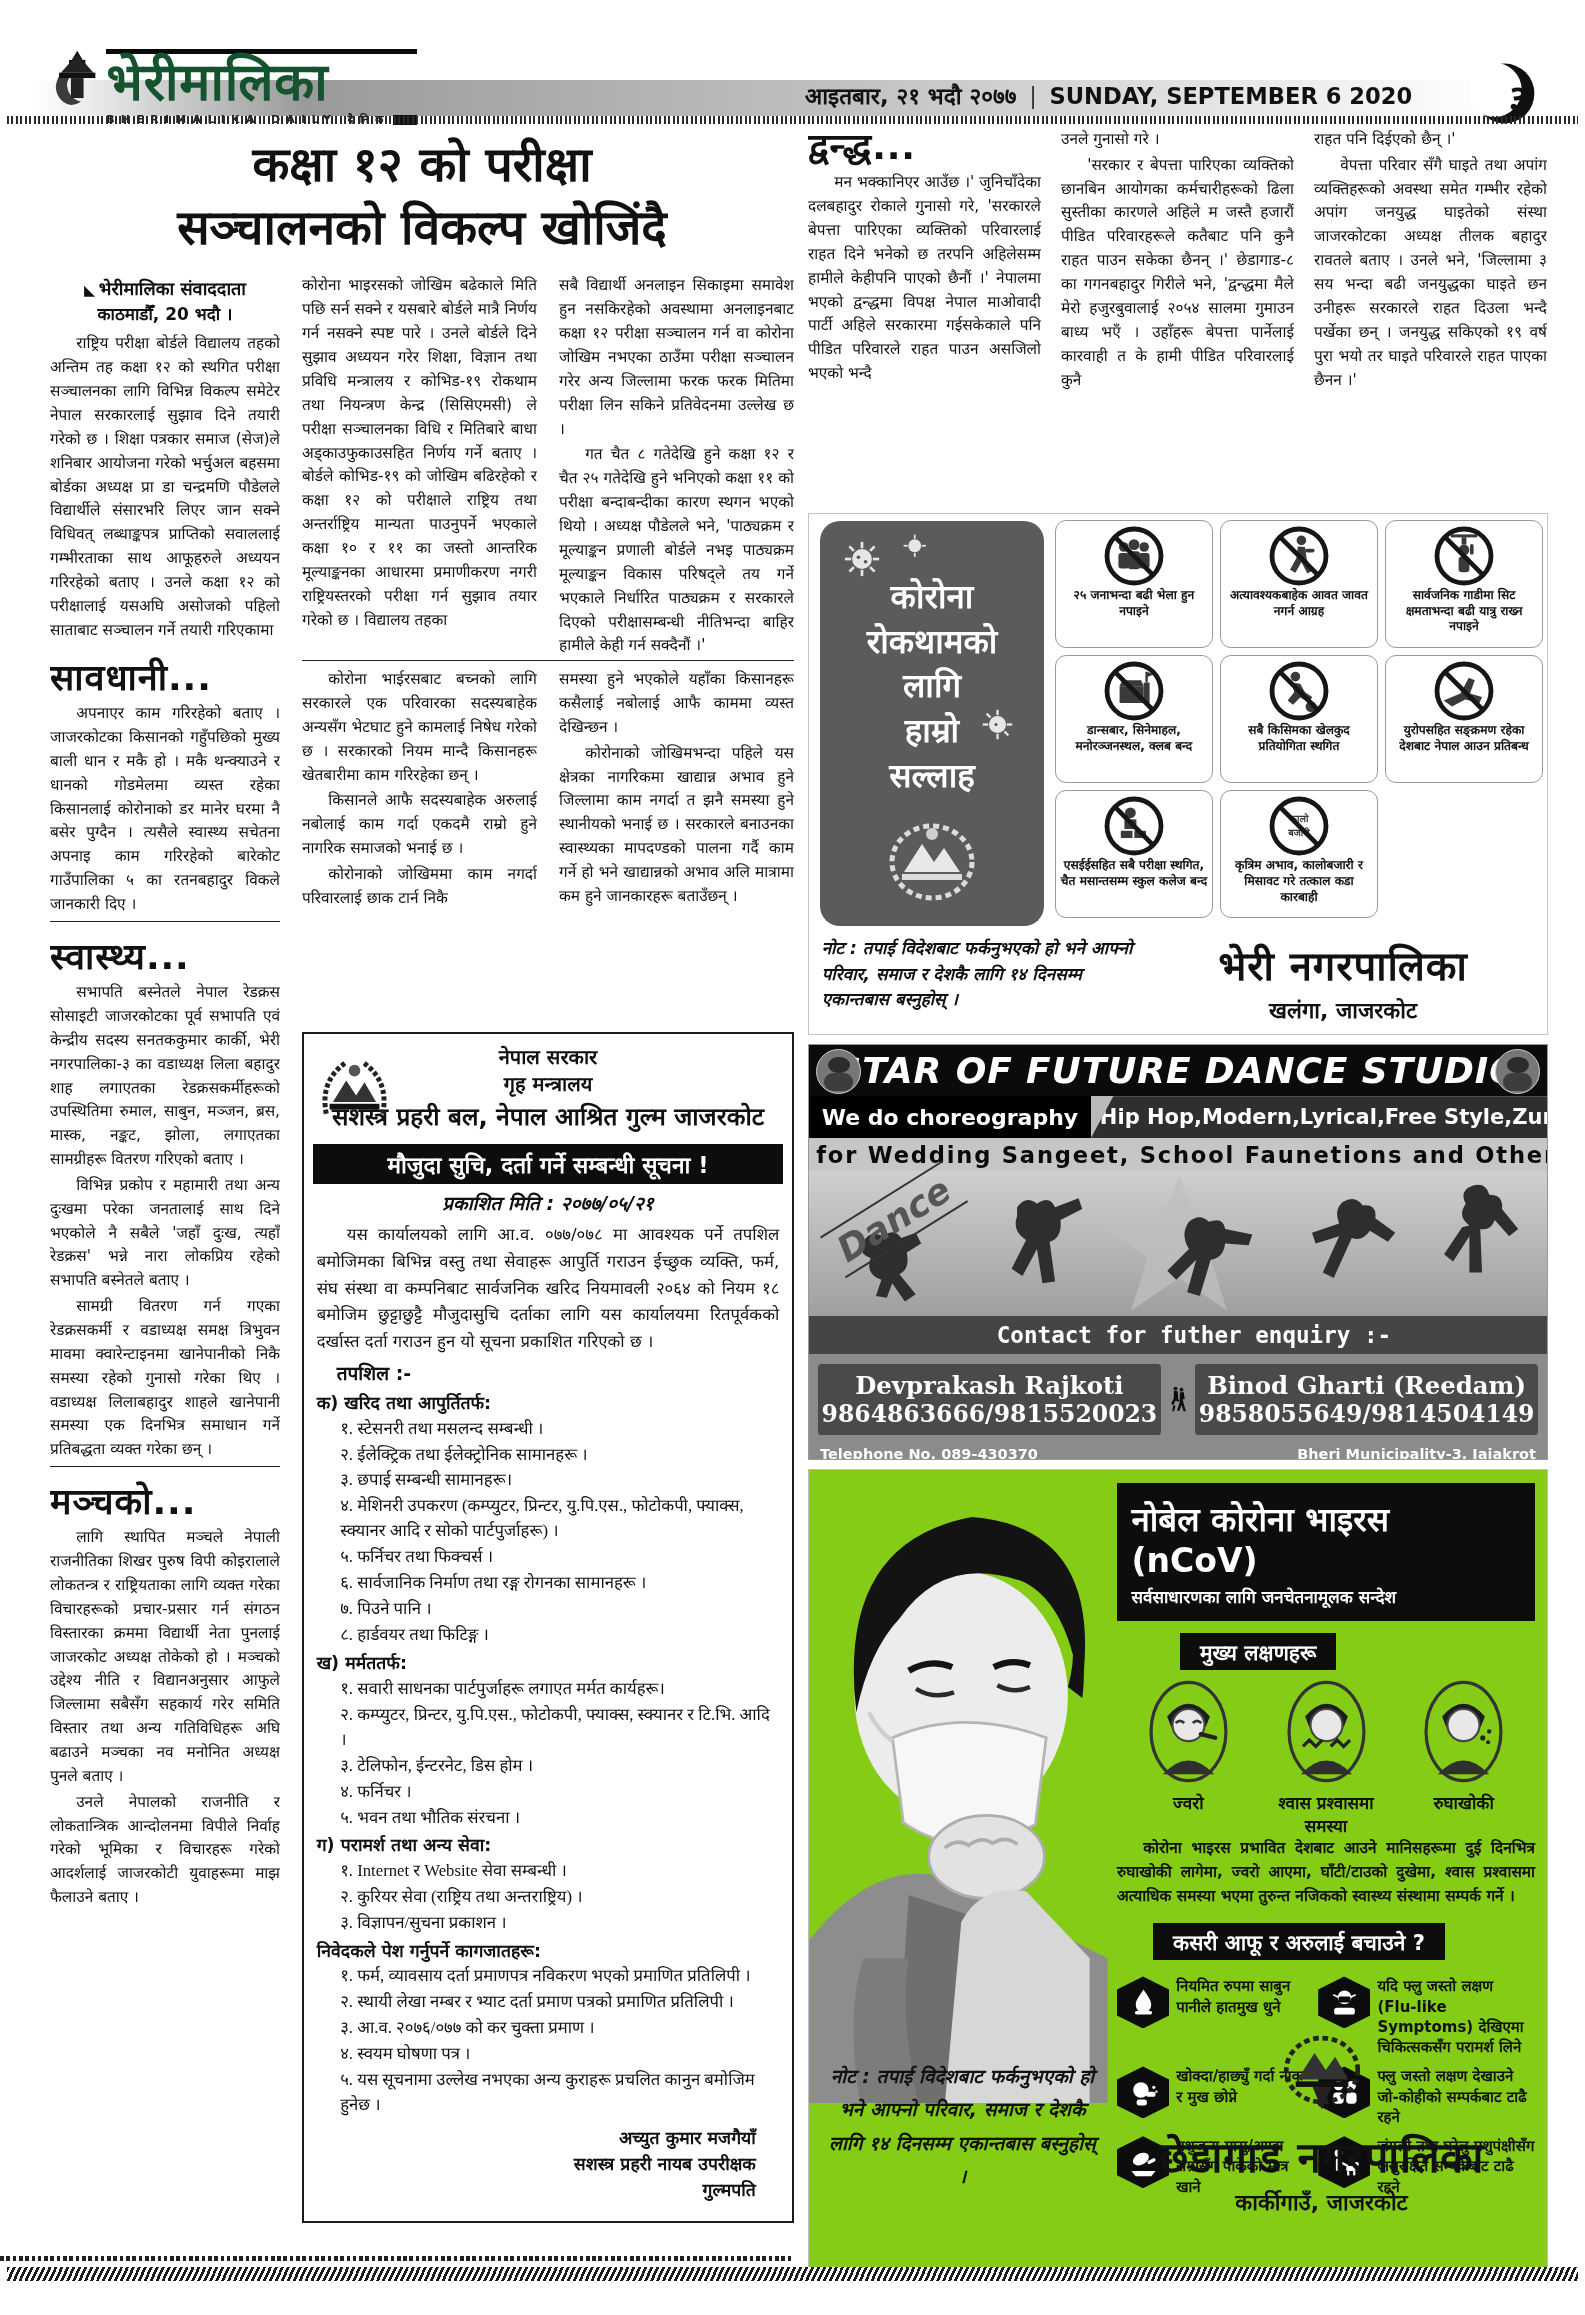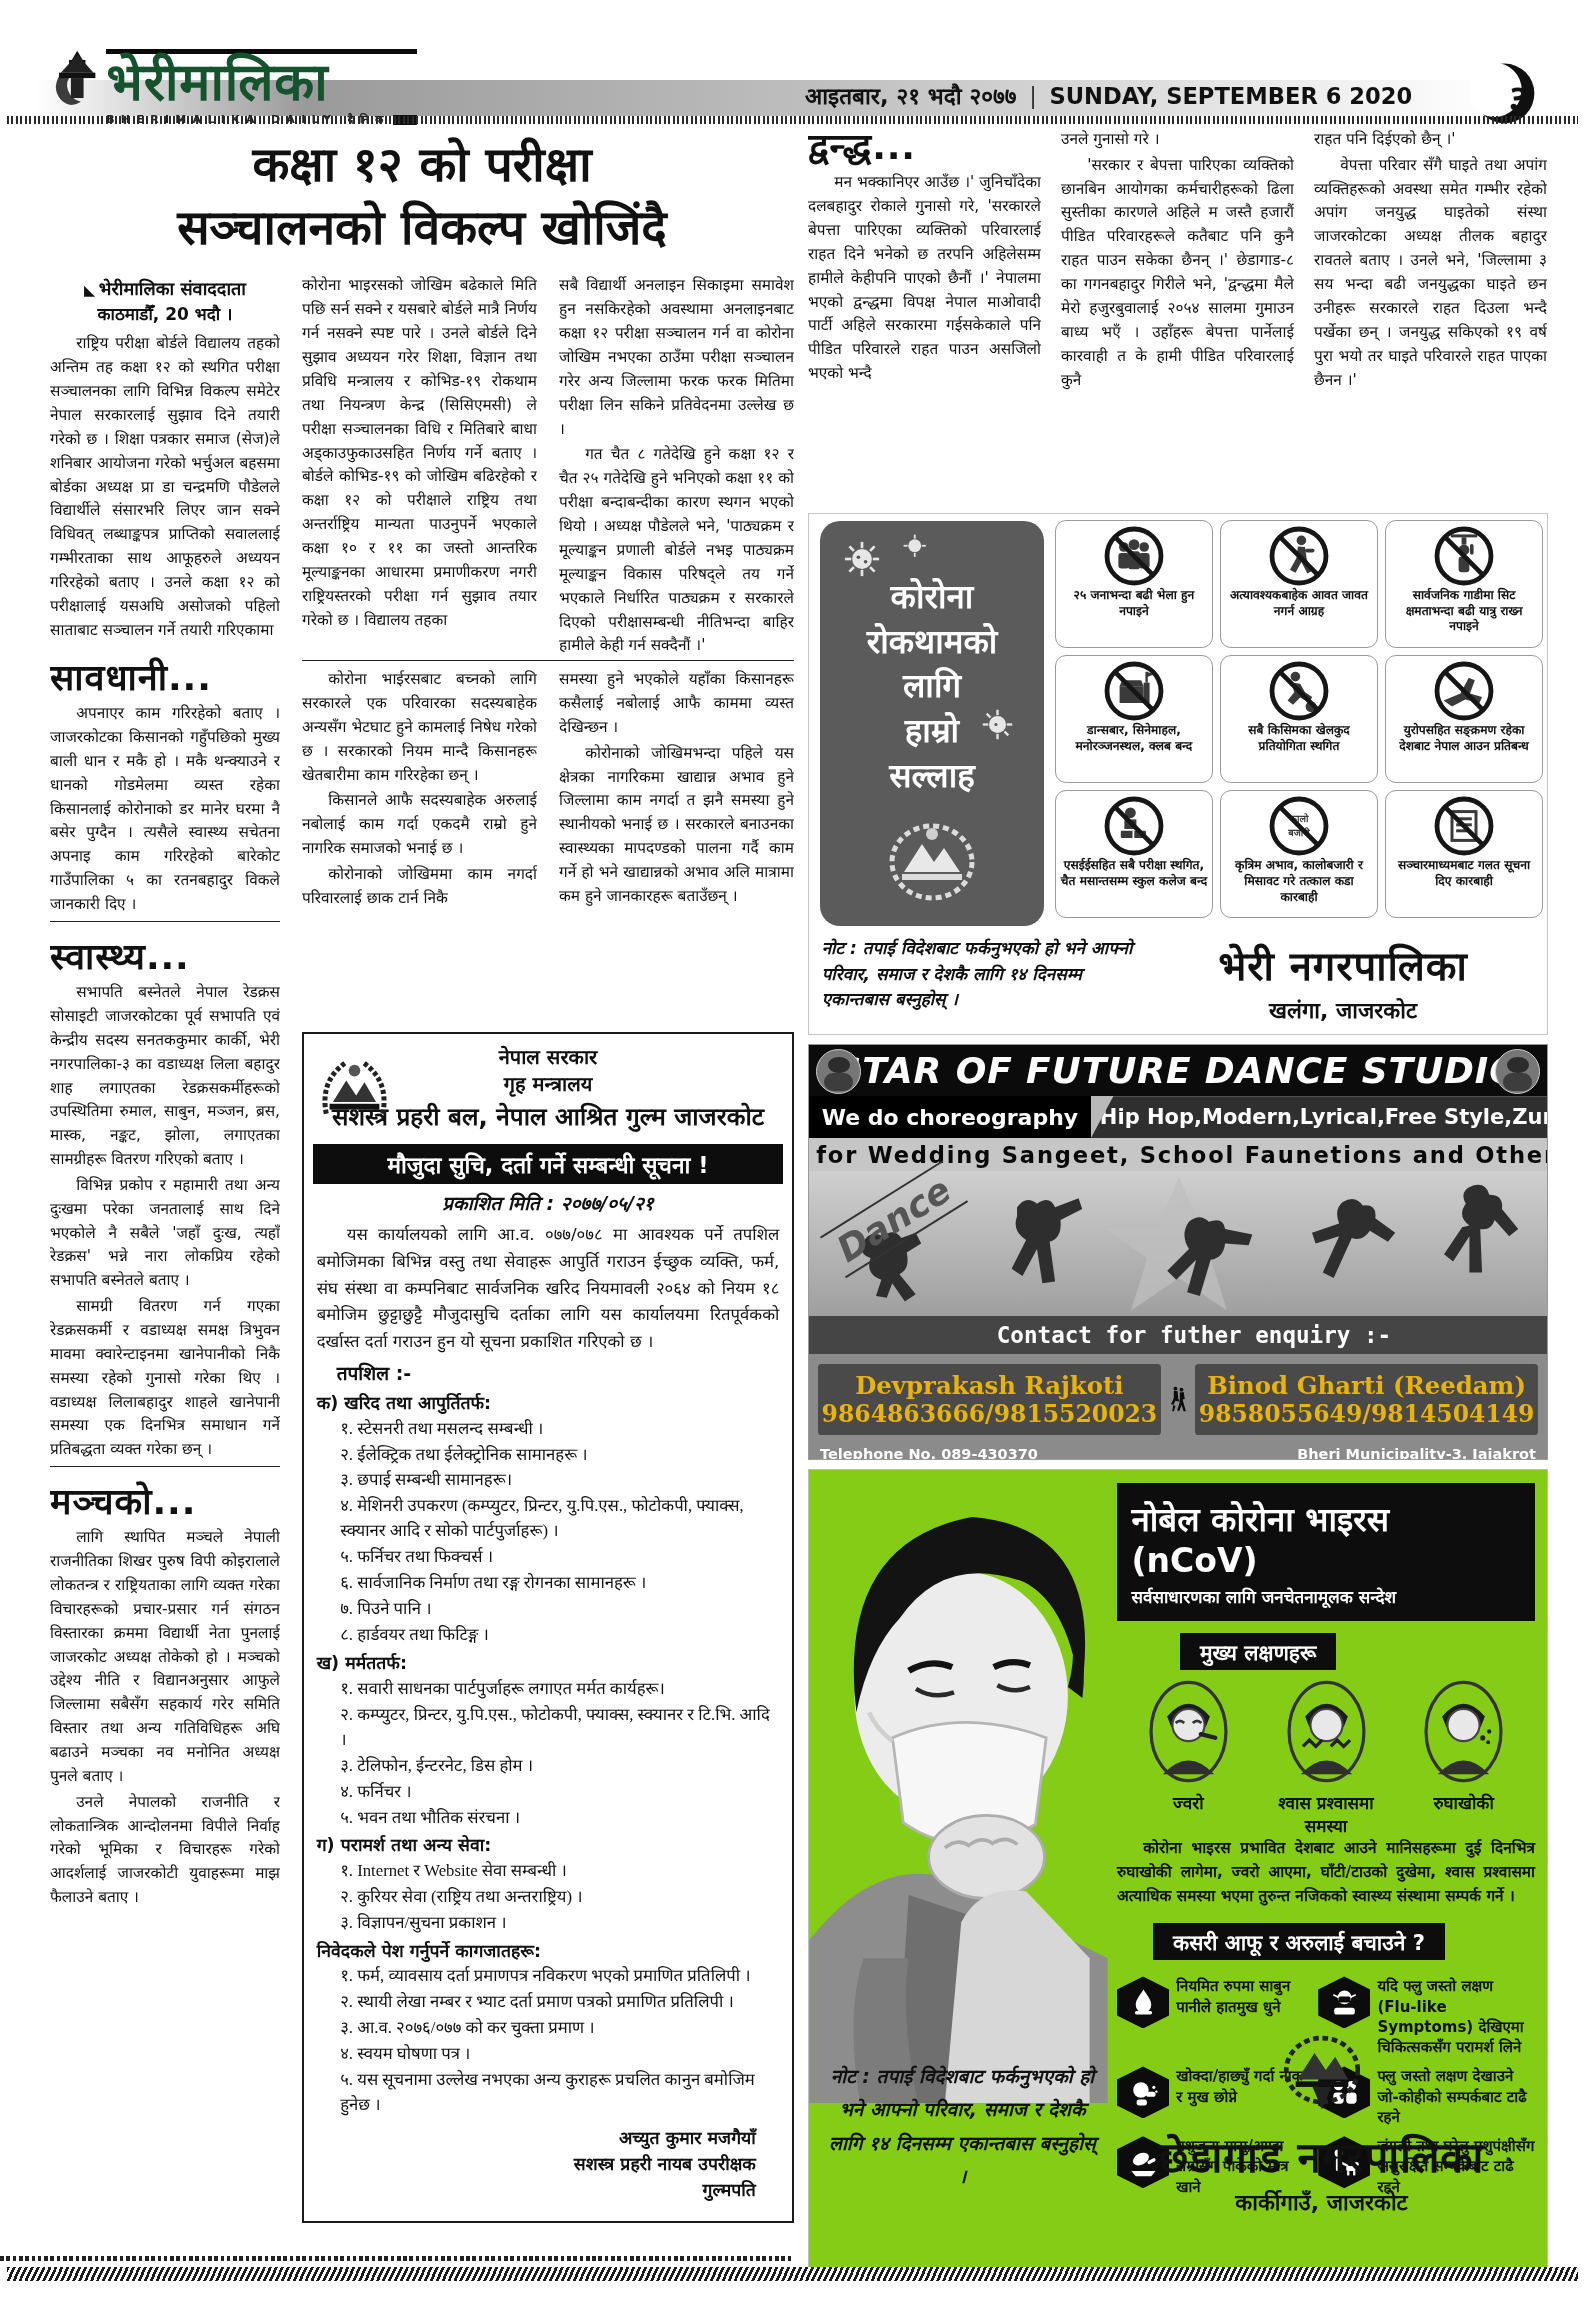--- a/index.html
+++ b/index.html
@@ -88,21 +88,21 @@
   .tag-right{flex:1;background:#2f2f2f;color:#fff;font-size:21px;font-weight:800;display:flex;align-items:center;
     padding:0 9px;clip-path:polygon(3% 0,100% 0,100% 100%,0 100%);white-space:nowrap;}
   .dance-line2{background:#c6c6c6;color:#0a0a0a;font-size:22.6px;font-weight:800;letter-spacing:1.8px;
     padding:3.6px 7.2px;white-space:nowrap;}
   .dance-stage{position:relative;height:145px;background:linear-gradient(180deg,#cfcfcf,#9f9f9f);}
   .dance-word{position:absolute;left:12.7px;top:23.5px;font-size:36px;font-weight:900;font-style:italic;color:#555;
     transform:rotate(-32deg);border-top:2.7px solid #333;border-bottom:2.7px solid #333;padding:1.8px 9px;}
   .contact-bar{height:38px;background:#454545;color:#fff;display:flex;align-items:center;justify-content:center;
     font-size:22.6px;font-weight:700;font-family:"DejaVu Sans Mono","Liberation Mono",monospace;padding-left:32px;}
   .contact-row{display:flex;align-items:center;gap:9px;height:90px;background:#8b8b8b;padding:0 9px;}
-  .cbox{flex:1;background:#4a4a4a;color:#eab308;text-align:center;border-radius:3.6px;padding:7.2px 3.6px;}
+  .cbox{flex:1;background:#4a4a4a;color:#ffffff;text-align:center;border-radius:3.6px;padding:7.2px 3.6px;}
   .cbox .nm{font-size:24.4px;font-weight:800;font-family:"DejaVu Serif","Liberation Serif",serif;}
   .cbox .ph{font-size:23.5px;font-weight:700;font-family:"DejaVu Serif","Liberation Serif",serif;}
   .dance-foot{display:flex;justify-content:space-between;background:#8b8b8b;color:#fff;
     font-size:14.5px;font-weight:800;padding:1.8px 11px 5.4px 11px;}
   
   .ncov{position:relative;height:801px;border:0.9px solid #bdbdbd;background:#84cc16;}
   .ncov-left{position:absolute;left:0;top:0;}
   .ncov-right{position:absolute;left:308px;top:12.7px;width:418px;}
   .ncov-head{background:#0d0d0d;color:#fff;padding:12.7px 14.5px;}
   .ncov-title{font-size:33px;font-weight:900;}
@@ -446,33 +446,20 @@
         <div class="tile">
           <svg width="60" height="60" viewBox="0 0 100 100">
             <text x="50" y="44" font-size="16" font-weight="bold" text-anchor="middle" fill="#3a3a3a">कालो</text>
             <text x="50" y="66" font-size="16" font-weight="bold" text-anchor="middle" fill="#3a3a3a">बजारी</text>
             <circle cx="50" cy="50" r="45" fill="none" stroke="#161616" stroke-width="8"></circle>
               <line x1="19" y1="19" x2="81" y2="81" stroke="#161616" stroke-width="8"></line>
           </svg>
           <div class="cap">कृत्रिम अभाव, कालोबजारी र मिसावट गरे तत्काल कडा कारबाही</div>
         </div>
 
-        <div class="tile">
-          <svg width="60" height="60" viewBox="0 0 100 100">
-            <g stroke="#3a3a3a" stroke-width="5" fill="none">
-                <rect x="30" y="26" width="40" height="48"></rect>
-                <line x1="37" y1="38" x2="63" y2="38"></line>
-                <line x1="37" y1="48" x2="63" y2="48"></line>
-                <line x1="37" y1="58" x2="55" y2="58"></line>
-              </g>
-            <circle cx="50" cy="50" r="45" fill="none" stroke="#161616" stroke-width="8"></circle>
-              <line x1="19" y1="19" x2="81" y2="81" stroke="#161616" stroke-width="8"></line>
-          </svg>
-          <div class="cap">सञ्चारमाध्यमबाट गलत सूचना दिए कारबाही</div>
-        </div>
       </div>
 
       <div class="adv-note">नोट : तपाई विदेशबाट फर्कनुभएको हो भने आफ्नो परिवार, समाज र देशकै लागि १४ दिनसम्म एकान्तबास बस्नुहोस् ।</div>
       <div class="adv-org">
         <div class="nm">भेरी नगरपालिका</div>
         <div class="loc">खलंगा, जाजरकोट</div>
       </div>
     </section>
 
     <section class="dance">

